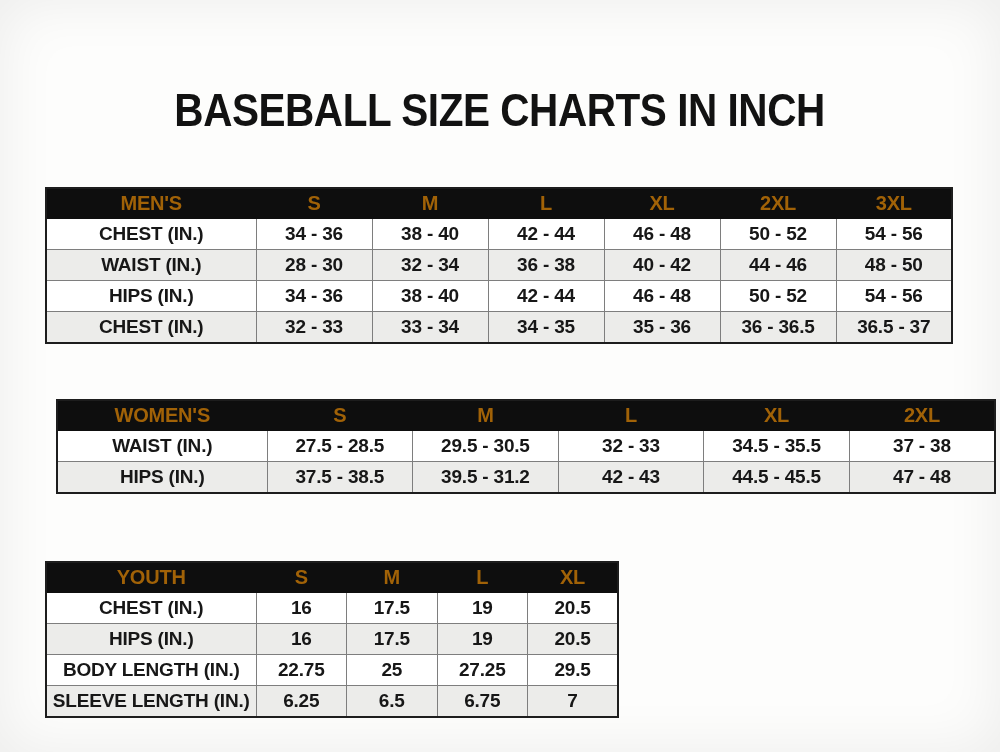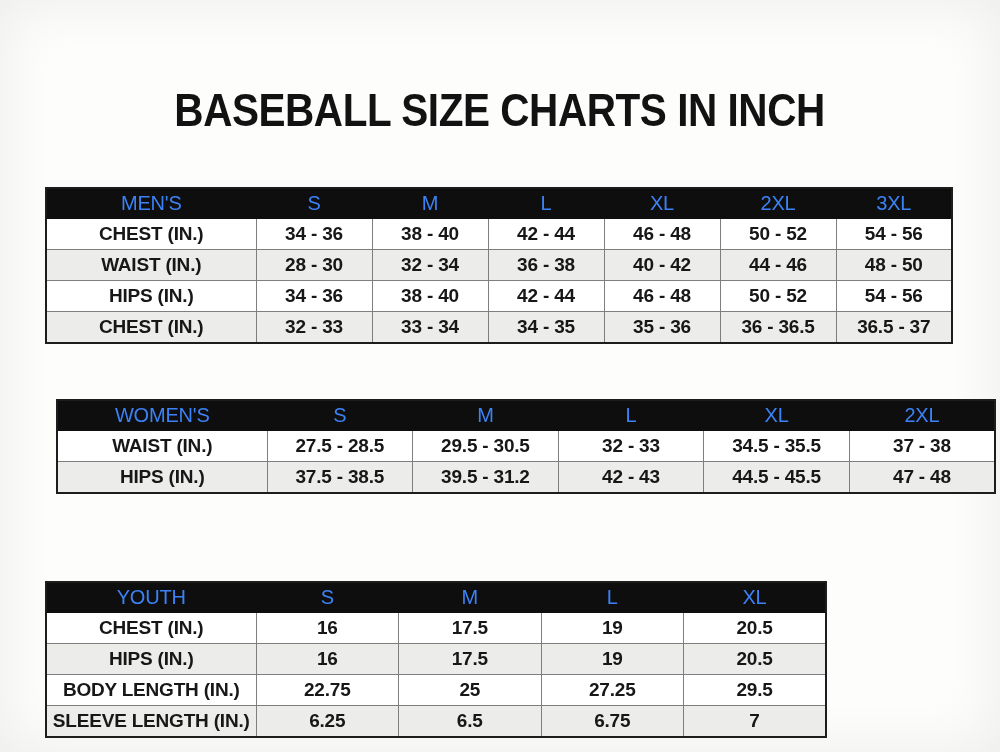--- a/index.html
+++ b/index.html
@@ -10,28 +10,28 @@
   }
   .title-wrap{position:absolute;top:70px;left:0;width:100%;text-align:center;margin-top:17px;}
   .title-wrap h1{
     margin:0;display:inline-block;font-size:46px;line-height:46px;font-weight:700;
     color:#121212;letter-spacing:-0.5px;transform:scaleX(0.88);transform-origin:center;
     white-space:nowrap;
   }
   .tbl-wrap{position:absolute;}
   .tbl-wrap.mens  {left:45px;top:187px;width:908px;}
   .tbl-wrap.womens{left:29px;top:399px;width:940px;padding-left:27px;}
-  .tbl-wrap.youth {left:45px;top:581px;width:782px;}
+  .tbl-wrap.youth {left:45px;top:561px;width:574px;}
   table{
     width:100%;border-collapse:collapse;table-layout:fixed;
     border:2px solid #1d1d1d;background:#fff;
   }
   col.label-col{width:210px;}
   th{
-    background:#0e0e0e;color:#3b82f6;font-weight:400;font-size:20px;
+    background:#0e0e0e;color:#a16207;font-weight:700;font-size:20px;
     height:29px;padding:0;text-align:center;border:1px solid #0e0e0e;
     letter-spacing:-0.2px;white-space:nowrap;overflow:hidden;
   }
   th + th{border-left:1px solid rgba(255,255,255,0.28);}
   td{
     height:30px;padding:0;text-align:center;font-weight:700;font-size:19px;
     color:#171717;border:1px solid #7e7e7e;letter-spacing:-0.2px;
     white-space:nowrap;overflow:hidden;
   }
   tbody tr:nth-child(even) td{background:#ececea;}

